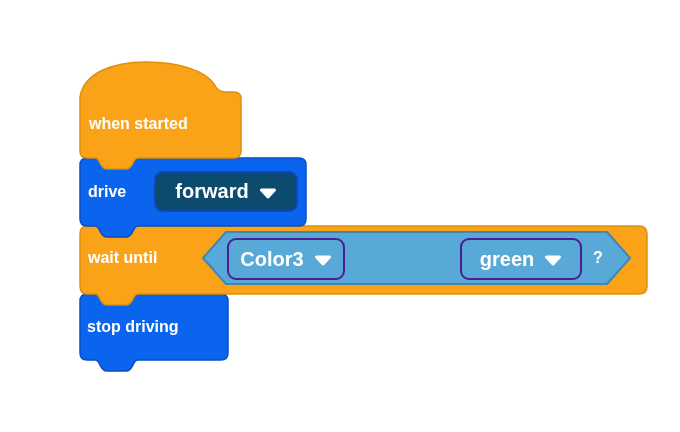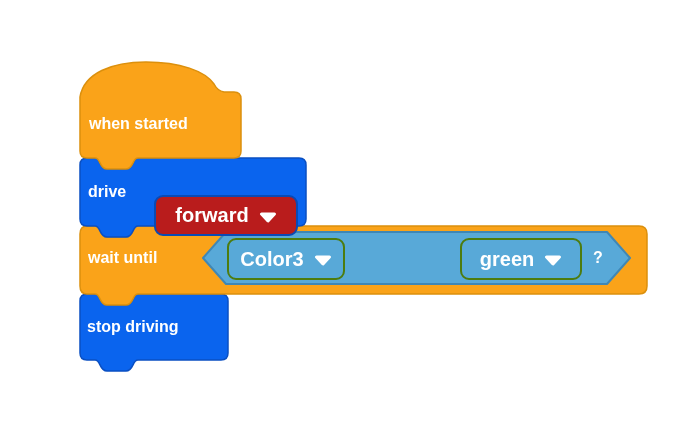--- a/index.html
+++ b/index.html
@@ -36,22 +36,22 @@
     gap: 10px;
     border-radius: 9px;
     cursor: pointer;
   }
   .dropdown .dd-value {
     color: #FFFFFF;
     font-weight: 700;
     font-size: 20px;
     white-space: nowrap;
   }
-  .dd-blue { background: #b91c1c; border: 2px solid #0A4AB4; margin-top: 24px; }
-  .dd-teal { background: #58A9D8; border: 2px solid #4d7c0f; }
+  .dd-blue { background: #0c4a6e; border: 2px solid #0A4AB4; }
+  .dd-teal { background: #58A9D8; border: 2px solid #4c1d95; }
   .caret { display: inline-flex; margin-top: 3px; }
 </style>
 </head>
 <body>
 
 <div class="stage">
 
   <svg class="shapes" width="680" height="432" viewBox="0 0 680 432">
 
     <path class="blue-block" d="M 87 294 L 95 294 C 101 294 99 305 107 305 L 126 305 C 134 305 132 294 138 294

